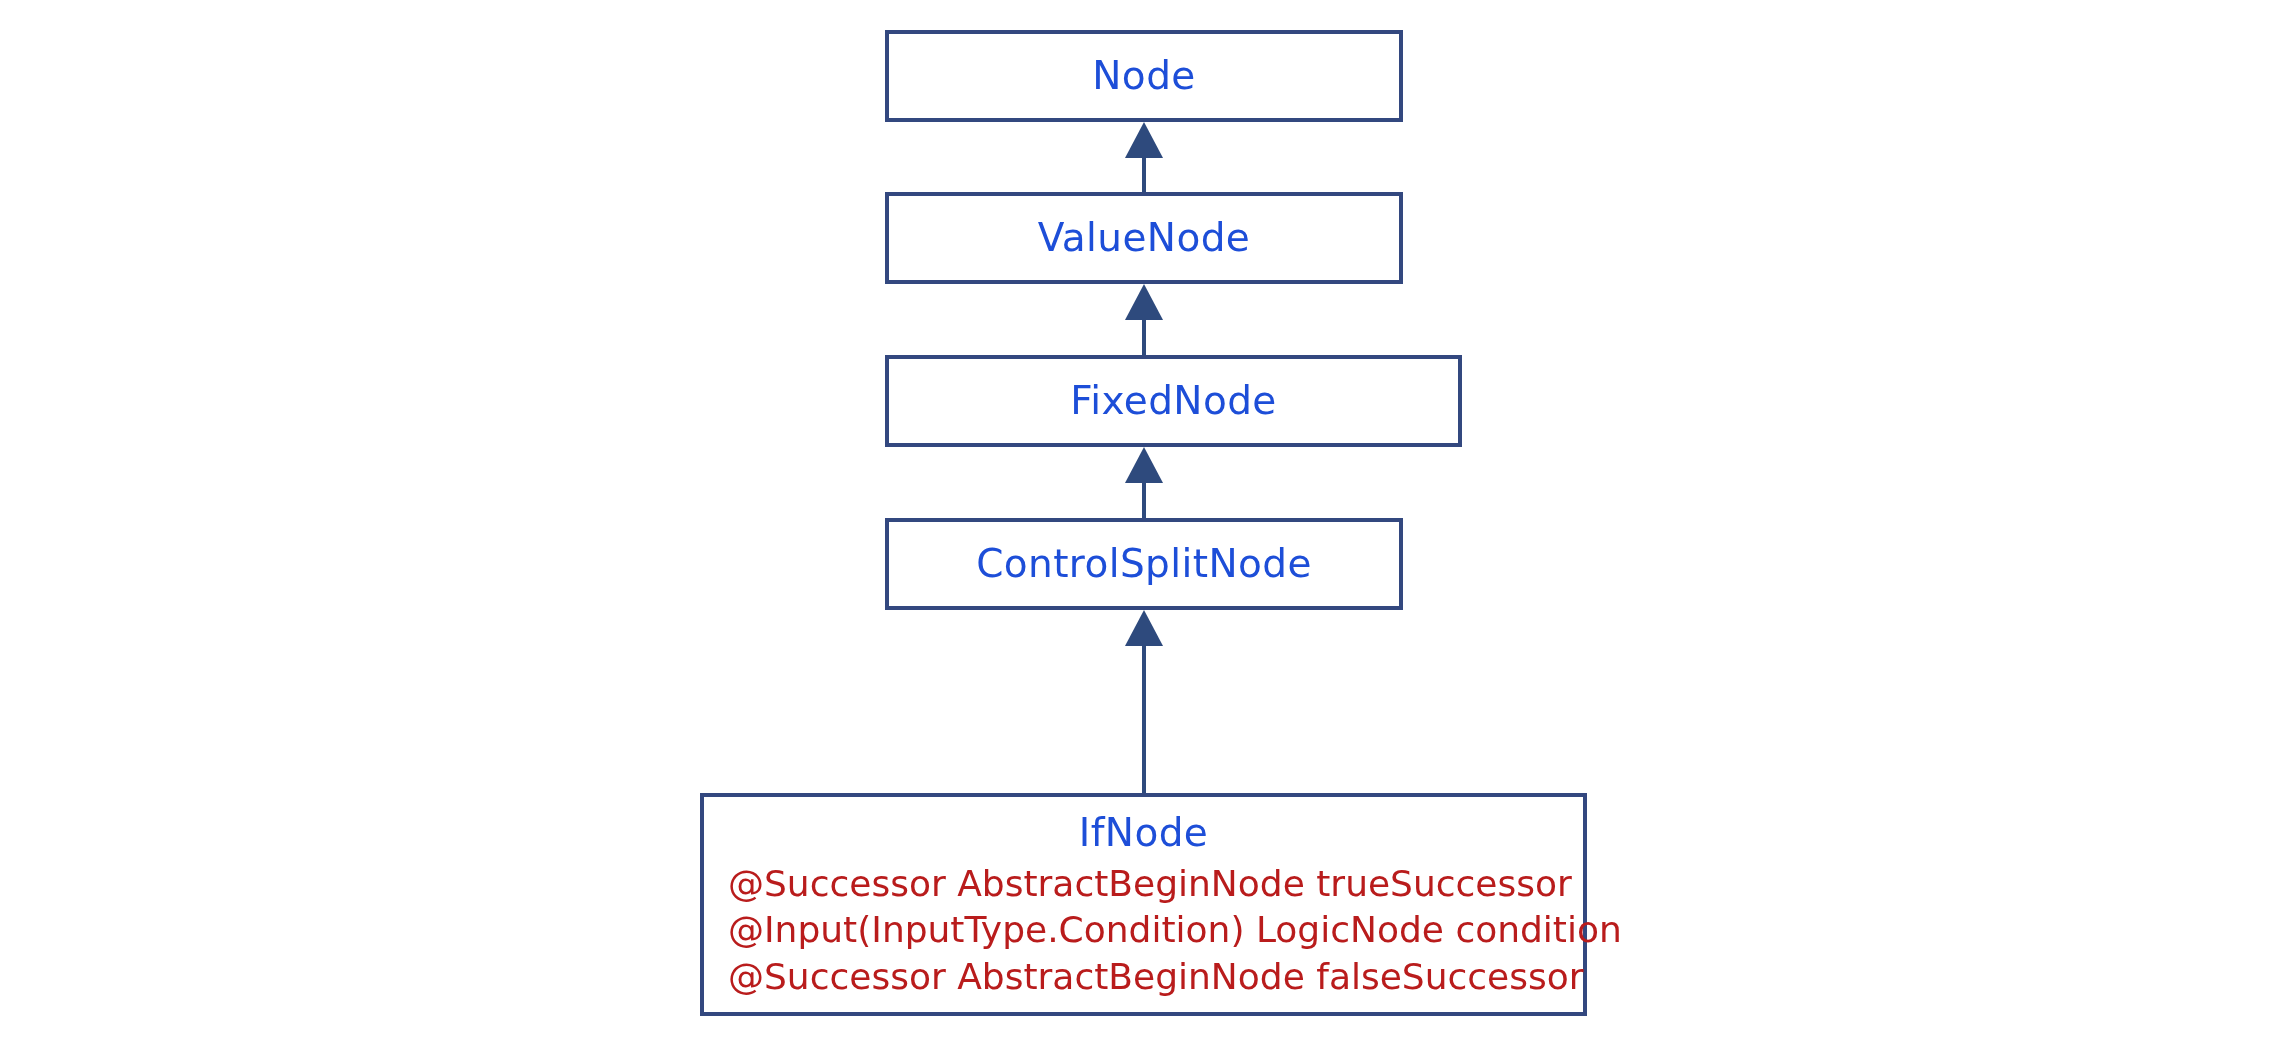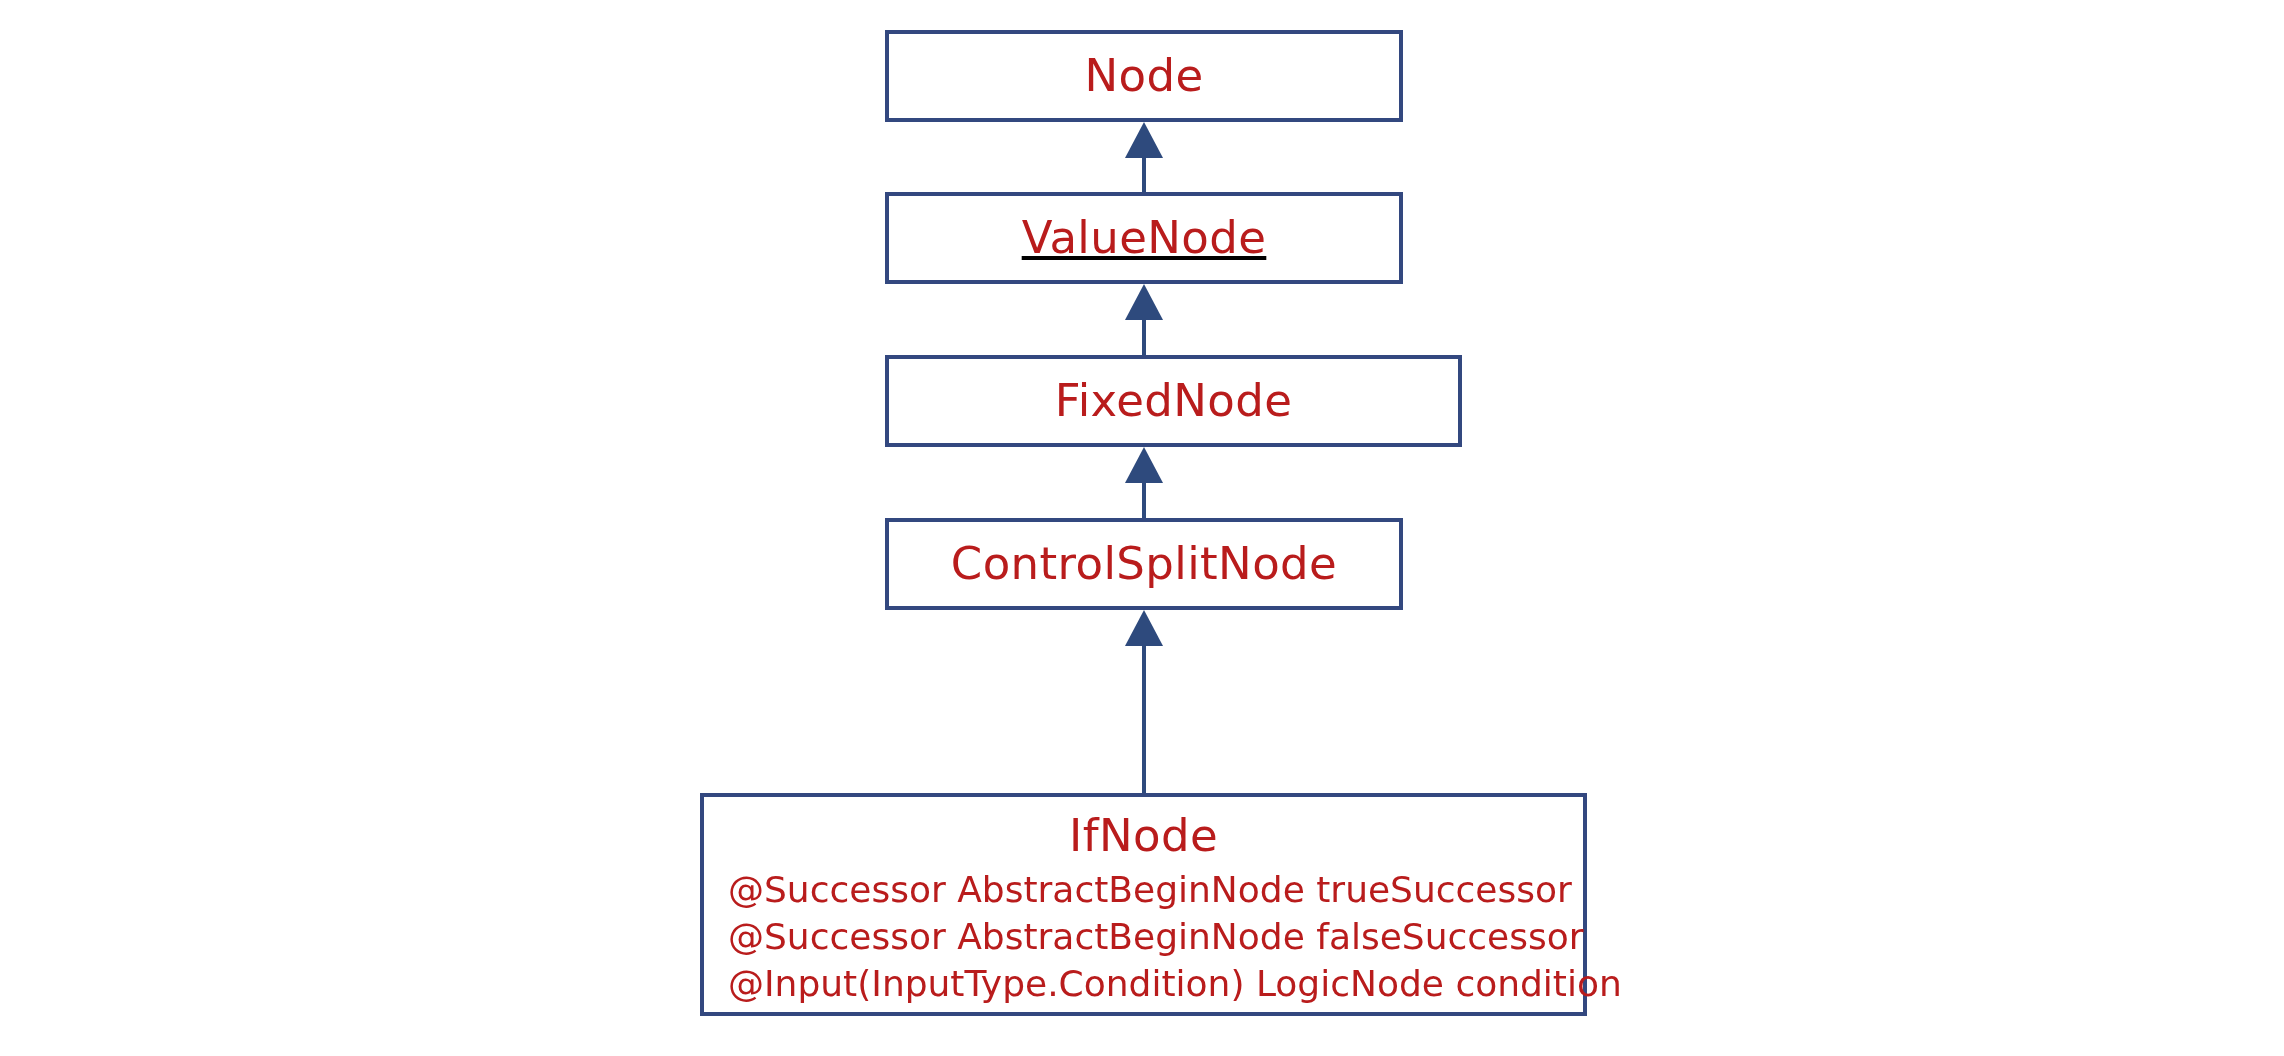--- a/index.html
+++ b/index.html
@@ -26,23 +26,23 @@
     box-sizing: border-box;
     background: #ffffff;
     border: 4px solid #33487F;
     display: flex;
     flex-direction: column;
     align-items: center;
     justify-content: center;
   }
 
   .class-name {
-    color: #b91c1c;
+    color: #1d4ed8;
     font-family: "DejaVu Sans", sans-serif;
-    font-size: 45px;
+    font-size: 39px;
     line-height: 1.12;
     letter-spacing: 0.4px;
     white-space: nowrap;
     text-align: center;
   }
 
   
   .class-box.with-members {
     justify-content: flex-start;
     padding-top: 14px;
@@ -85,21 +85,21 @@
     <div class="class-name">Node</div>
   </div>
 
   <div class="arrow" style="left:1125px; top:122px; width:38px; height:70px;">
     <svg width="38" height="70" viewBox="0 0 38 70" aria-hidden="true">
       <polygon points="19,0 38,36 0,36" fill="#2E4A7D"></polygon>
       <line x1="19" y1="36" x2="19" y2="70" stroke="#2E4A7D" stroke-width="4"></line>
     </svg>
   </div>
 
-  <div class="class-box" style="left:885px; top:192px; width:518px; height:92px;text-decoration:underline;">
+  <div class="class-box" style="left:885px; top:192px; width:518px; height:92px;">
     <div class="class-name">ValueNode</div>
   </div>
 
   <div class="arrow" style="left:1125px; top:284px; width:38px; height:71px;">
     <svg width="38" height="71" viewBox="0 0 38 71" aria-hidden="true">
       <polygon points="19,0 38,36 0,36" fill="#2E4A7D"></polygon>
       <line x1="19" y1="36" x2="19" y2="71" stroke="#2E4A7D" stroke-width="4"></line>
     </svg>
   </div>
 
@@ -122,18 +122,18 @@
     <svg width="38" height="183" viewBox="0 0 38 183" aria-hidden="true">
       <polygon points="19,0 38,36 0,36" fill="#2E4A7D"></polygon>
       <line x1="19" y1="36" x2="19" y2="183" stroke="#2E4A7D" stroke-width="4"></line>
     </svg>
   </div>
 
   <div class="class-box with-members" style="left:700px; top:793px; width:887px; height:223px;">
     <div class="class-name">IfNode</div>
     <div class="members">
       <div class="member-line">@Successor AbstractBeginNode trueSuccessor</div>
+      <div class="member-line">@Input(InputType.Condition) LogicNode condition</div>
       <div class="member-line">@Successor AbstractBeginNode falseSuccessor</div>
-      <div class="member-line">@Input(InputType.Condition) LogicNode condition</div>
     </div>
   </div>
 
 </div>
 
 </body></html>

